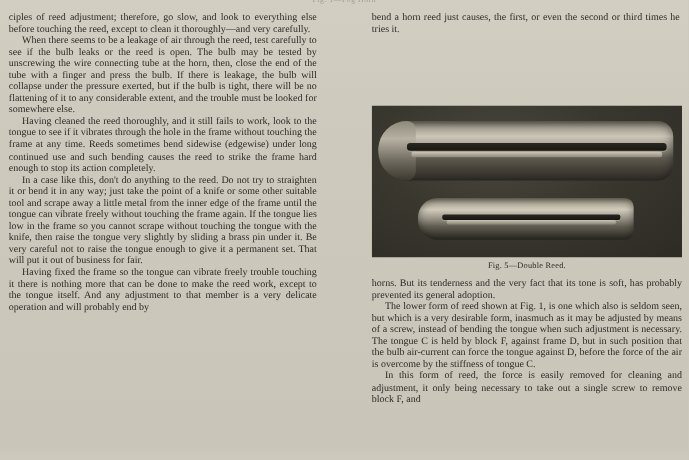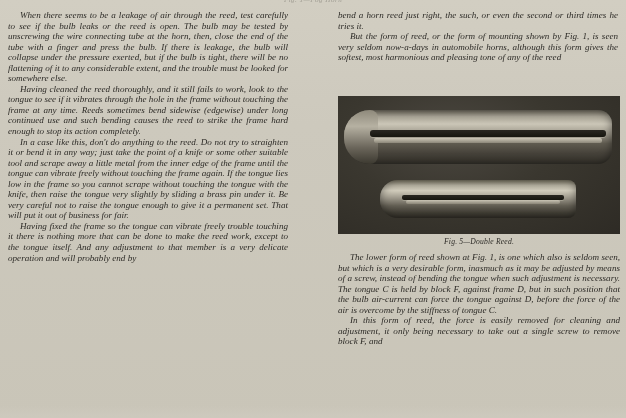--- a/index.html
+++ b/index.html
@@ -13,21 +13,20 @@
     font-family: "Liberation Serif", serif;
     overflow: hidden;
   }
   #page {
     position: relative;
     width: 626px;
     height: 418px;
     background: #cdc9bd;
     
     background-image: linear-gradient(180deg, #d2cec2 0%, #cdc9bd 30%, #c9c5b8 100%);
-    font-style: italic;
   }
   
   .top-fragment {
     position: absolute;
     top: -4px;
     left: 0;
     width: 626px;
     text-align: center;
     font-size: 7px;
     color: #8d8a80;
@@ -194,47 +193,48 @@
   }
 </style>
 </head>
 <body>
 
 <div id="page">
 
   <div class="top-fragment">Fig. 1—Fog Horn</div>
 
   <div class="col left">
+    <p class="noindent">ciples of reed adjustment; therefore, go slow, and look to everything else before touching the reed, except to clean it thoroughly—and very carefully.</p>
     <p>When there seems to be a leakage of air through the reed, test carefully to see if the bulb leaks or the reed is open. The bulb may be tested by unscrewing the wire connecting tube at the horn, then, close the end of the tube with a finger and press the bulb. If there is leakage, the bulb will collapse under the pressure exerted, but if the bulb is tight, there will be no flattening of it to any considerable extent, and the trouble must be looked for somewhere else.</p>
     <p>Having cleaned the reed thoroughly, and it still fails to work, look to the tongue to see if it vibrates through the hole in the frame without touching the frame at any time. Reeds sometimes bend sidewise (edgewise) under long continued use and such bending causes the reed to strike the frame hard enough to stop its action completely.</p>
     <p>In a case like this, don't do anything to the reed. Do not try to straighten it or bend it in any way; just take the point of a knife or some other suitable tool and scrape away a little metal from the inner edge of the frame until the tongue can vibrate freely without touching the frame again. If the tongue lies low in the frame so you cannot scrape without touching the tongue with the knife, then raise the tongue very slightly by sliding a brass pin under it. Be very careful not to raise the tongue enough to give it a permanent set. That will put it out of business for fair.</p>
     <p>Having fixed the frame so the tongue can vibrate freely trouble touching it there is nothing more that can be done to make the reed work, except to the tongue itself. And any adjustment to that member is a very delicate operation and will probably end by</p>
   </div>
 
   <div class="col right">
-    <p class="noindent">bend a horn reed just right, the such, or even the second or third times he tries it.</p>
-    <p>But the form of reed, or the form of mounting shown by Fig. 1, is seen very seldom now-a-days in automobile horns, although this form gives the softest, most harmonious and pleasing tone of any of the reed</p>
+    <p class="noindent">bend a horn reed just causes, the first, or even the second or third times he tries it.</p>
   </div>
 
   <div class="figure">
     <div class="fig-box">
       <div class="fig-inner">
         <div class="reed-top">
           <div class="cap"></div>
           <div class="slot"></div>
           <div class="tongue"></div>
         </div>
         <div class="reed-bot">
           <div class="slot"></div>
           <div class="tongue"></div>
         </div>
       </div>
     </div>
     <div class="fig-caption">Fig. 5—Double Reed.</div>
   </div>
 
   <div class="right-after">
+    <p class="noindent">horns. But its tenderness and the very fact that its tone is soft, has probably prevented its general adoption.</p>
     <p>The lower form of reed shown at Fig. 1, is one which also is seldom seen, but which is a very desirable form, inasmuch as it may be adjusted by means of a screw, instead of bending the tongue when such adjustment is necessary. The tongue C is held by block F, against frame D, but in such position that the bulb air-current can force the tongue against D, before the force of the air is overcome by the stiffness of tongue C.</p>
     <p>In this form of reed, the force is easily removed for cleaning and adjustment, it only being necessary to take out a single screw to remove block F, and</p>
   </div>
 
   <div class="fade-bottom"></div>
 </div>
 
 </body></html>

